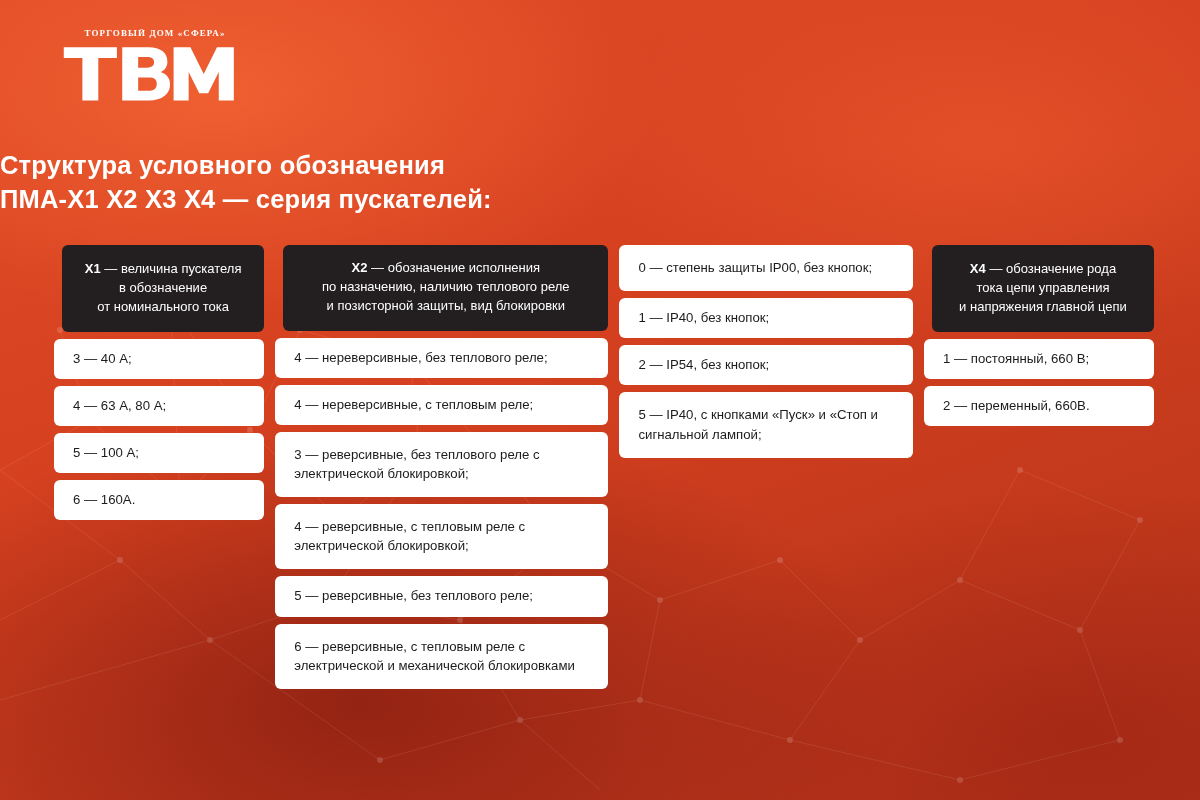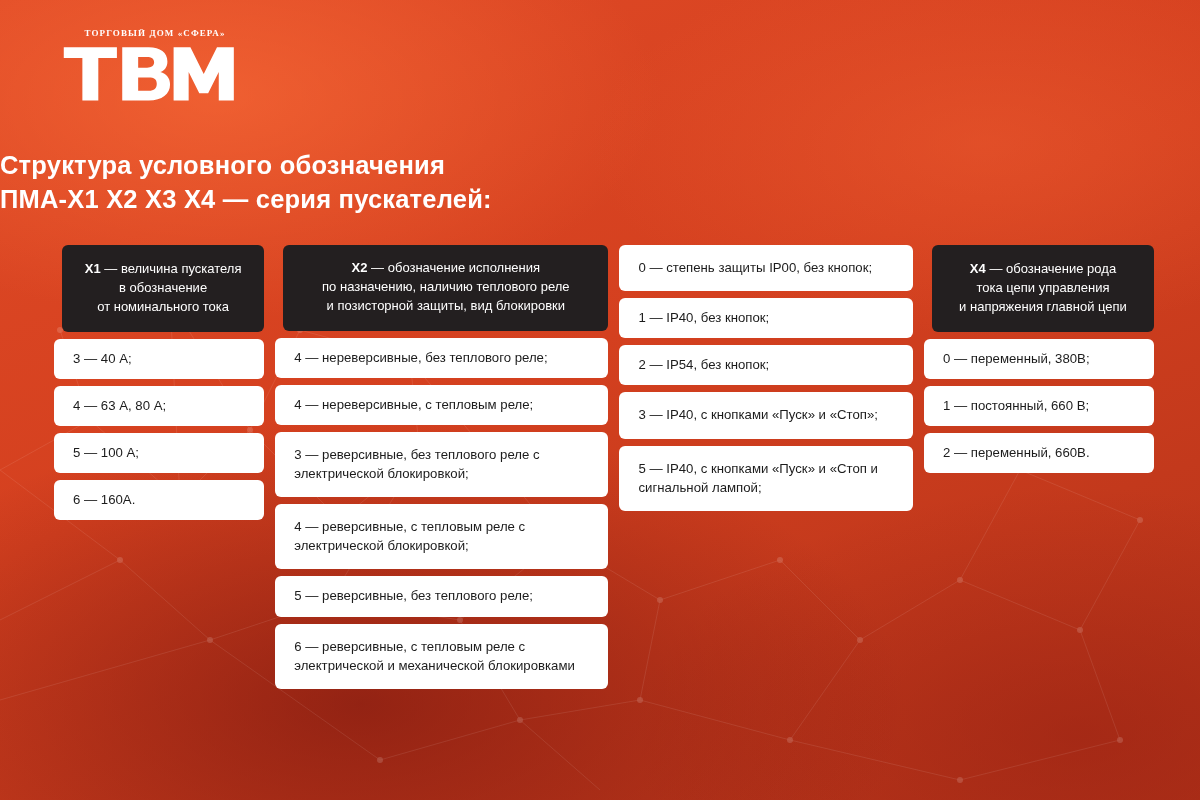--- a/index.html
+++ b/index.html
@@ -216,30 +216,28 @@
     <div class="cell tall">3 — реверсивные, без теплового реле с электрической блокировкой;</div>
     <div class="cell tall">4 — реверсивные, с тепловым реле с электрической блокировкой;</div>
     <div class="cell">5 — реверсивные, без теплового реле;</div>
     <div class="cell tall">6 — реверсивные, с тепловым реле с электрической и механической блокировками</div>
   </div>
 
   <div class="col col-3">
     <div class="cell tall">0 — степень защиты IP00, без кнопок;</div>
     <div class="cell">1 — IP40, без кнопок;</div>
     <div class="cell">2 — IP54, без кнопок;</div>
-    <div class="cell tall">3 — IP40, с кнопками «Пуск» и «Стоп»;</div>
     <div class="cell tall">5 — IP40, с кнопками «Пуск» и «Стоп и сигнальной лампой;</div>
   </div>
 
   <div class="col col-4">
     <div class="col-head head-4">
       <div>
         <span class="ht"><b>X4</b> <span>— обозначение рода</span></span>
         <span class="ht">тока цепи управления</span>
         <span class="ht">и напряжения главной цепи</span>
       </div>
     </div>
-    <div class="cell">0 — переменный, 380В;</div>
     <div class="cell">1 — постоянный, 660 В;</div>
     <div class="cell">2 — переменный, 660В.</div>
   </div>
 
 </div>
 
 </body></html>

